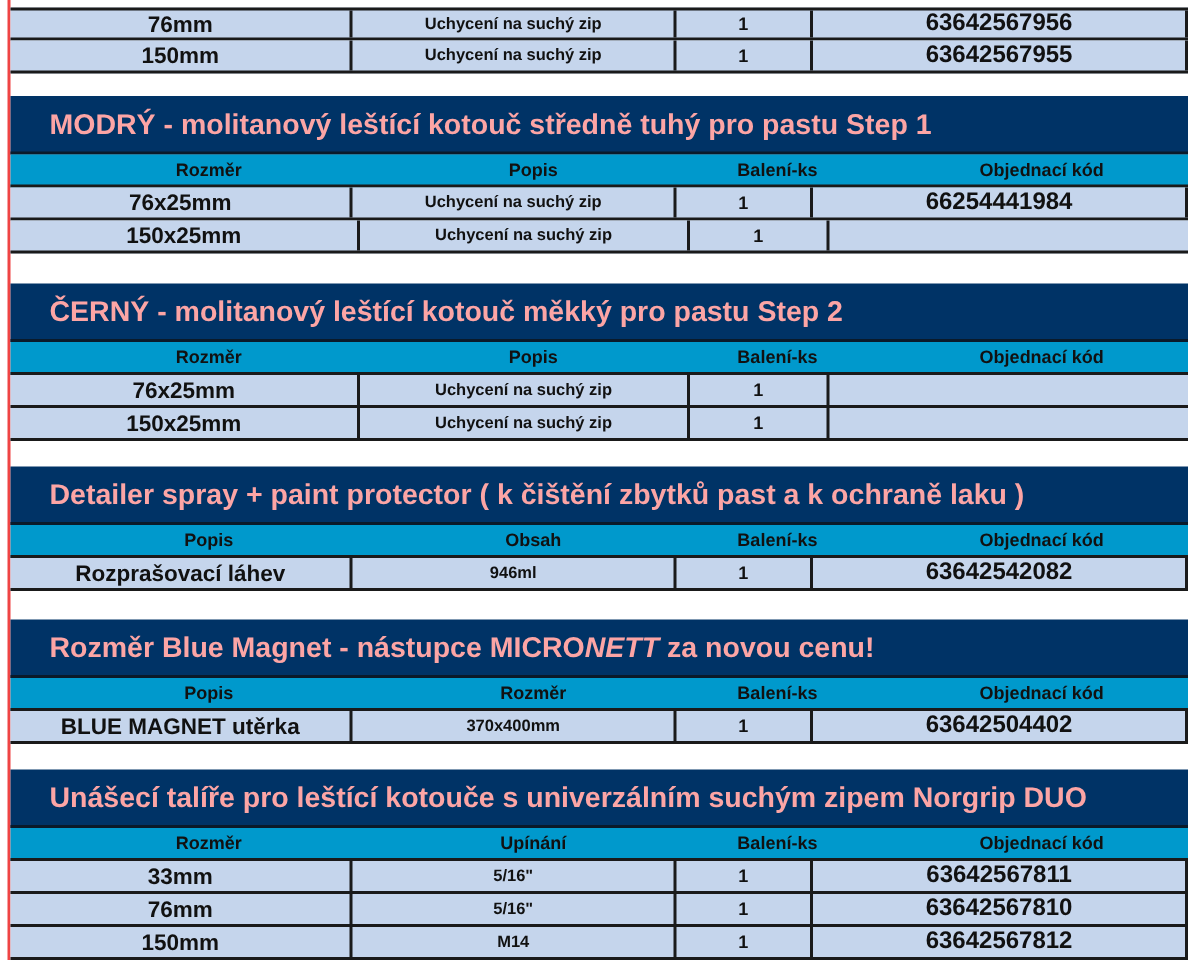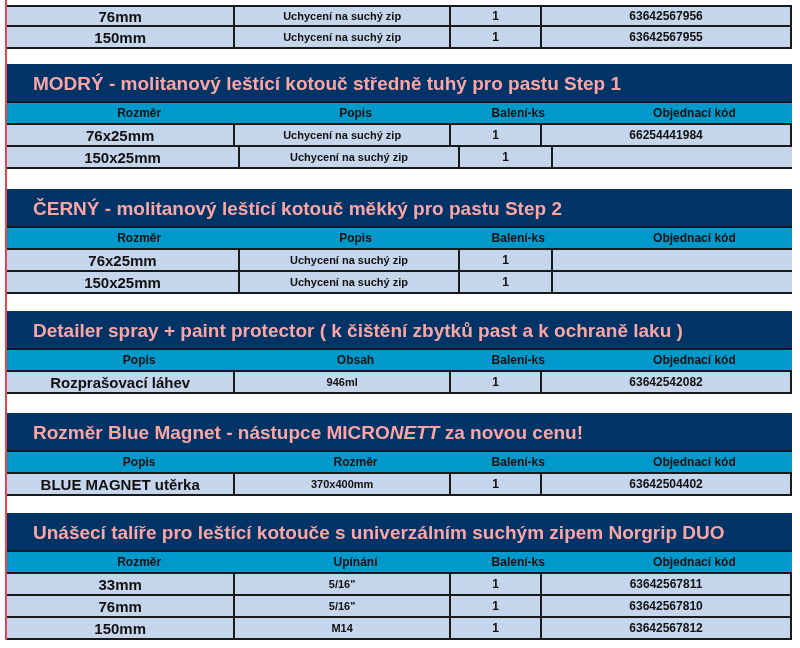--- a/index.html
+++ b/index.html
@@ -17,21 +17,21 @@
     .hdr .c { font-size: 12px; font-weight: bold; color: #111; margin-left: 43px; }
     .data { background: #c5d5ec; border-bottom: 2px solid #1a1a1a; }
     .c { display: flex; align-items: center; justify-content: center; box-sizing: border-box;
          font-weight: bold; color: #111; white-space: nowrap; }
     .data .c { border-right: 2px solid #1a1a1a; }
     .data .c:last-child { border-right: 2px solid #1a1a1a; }
     .hdr .c { border-right: none; }
     .c1 { width: 233px; font-size: 15px; }
     .c2 { width: 220px; font-size: 11px; }
     .c3 { width: 93px; font-size: 12px; }
-    .c4 { width: 255px; font-size: 12px; }
+    .c4 { width: 255px; font-size: 16px; }
   </style>
 </head>
 <body>
 
 <div class="page">
 
   <div class="section" style="top:5px;">
     <div class="row data" style="border-top:2px solid #1a1a1a;height:22px;">
       <div class="c c1">76mm</div>
       <div class="c c2">Uchycení na suchý zip</div>

